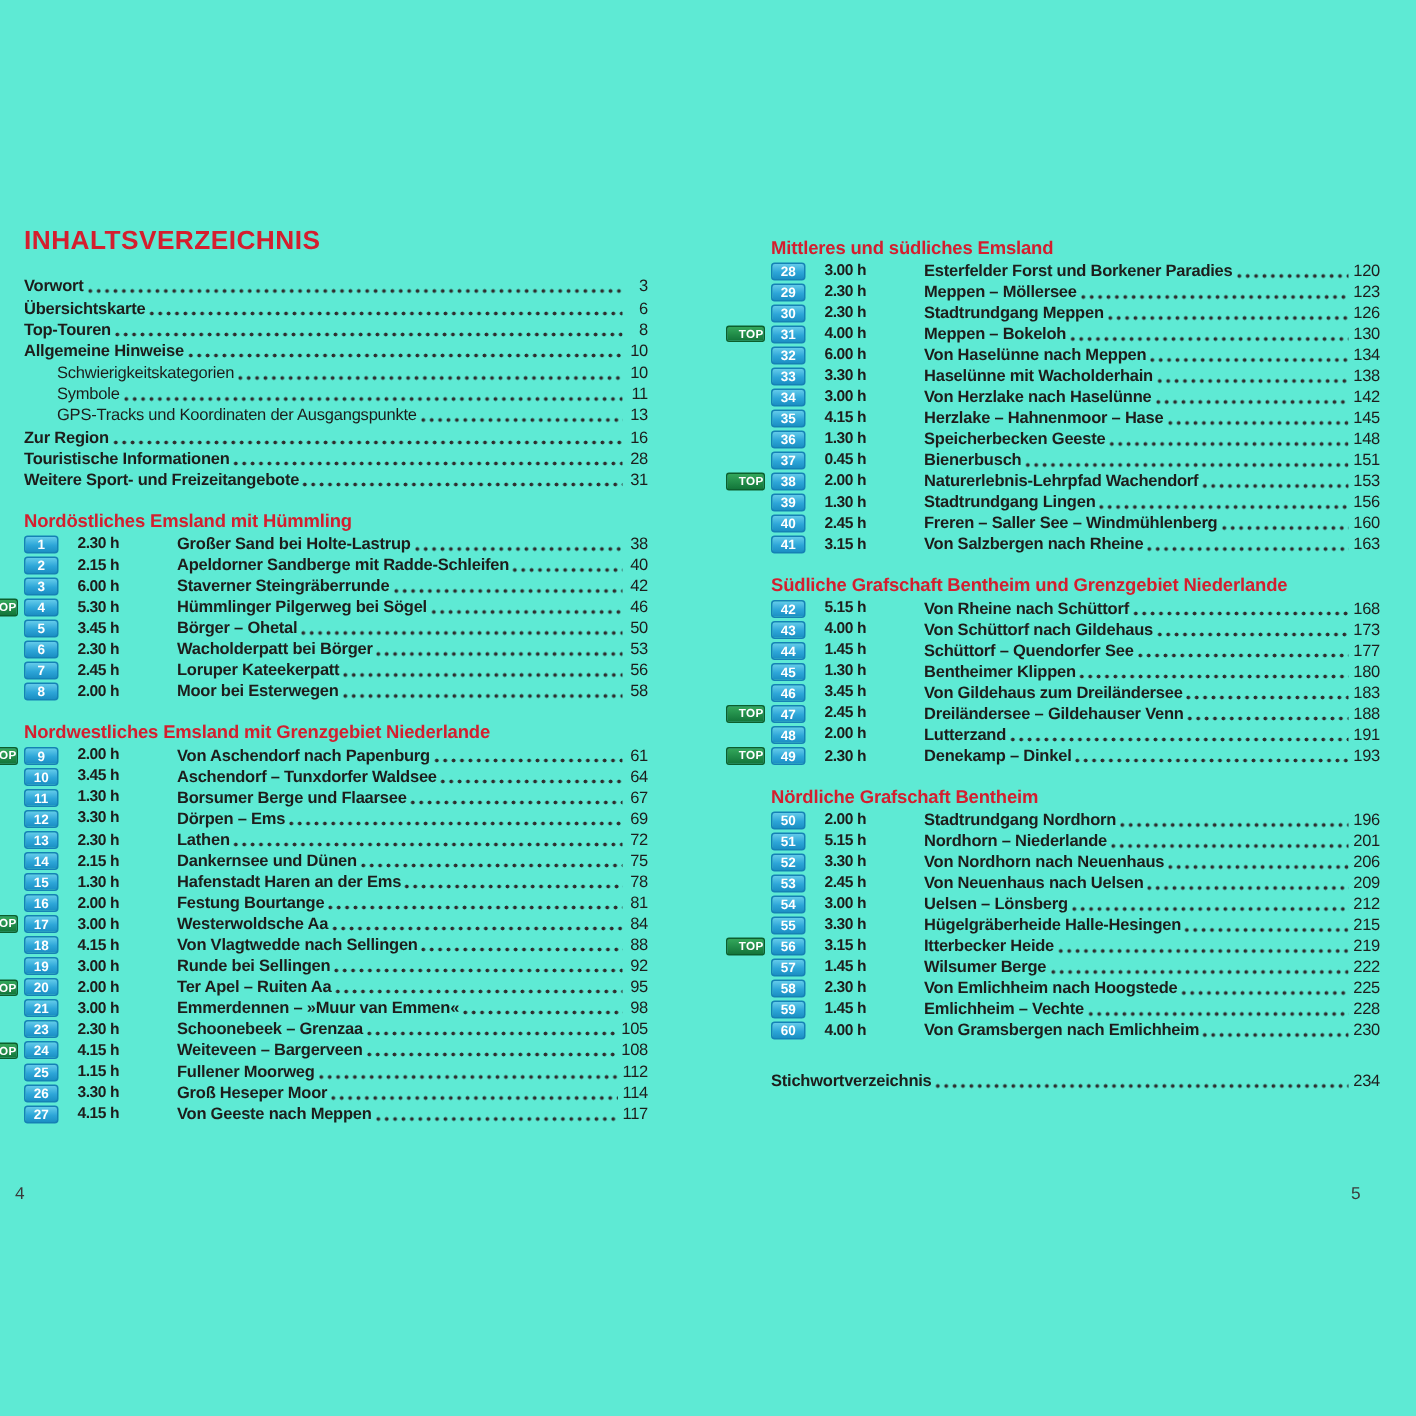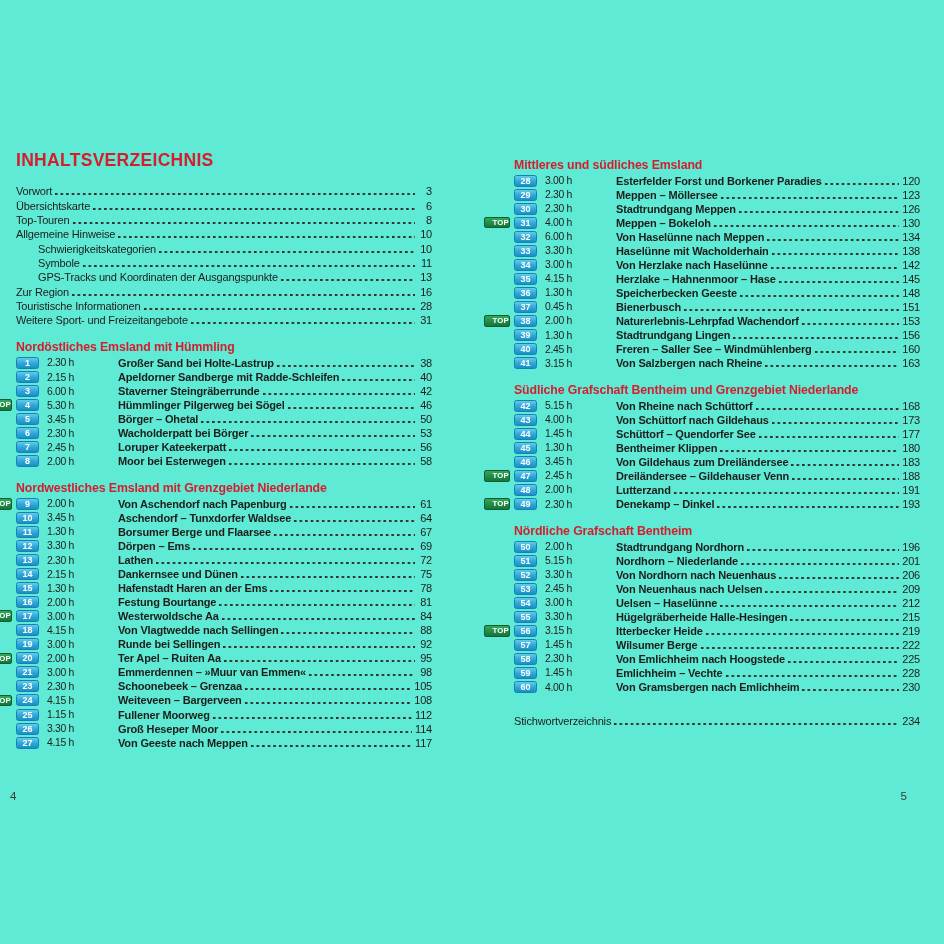--- a/index.html
+++ b/index.html
@@ -9,36 +9,36 @@
   .page{position:absolute;box-sizing:border-box;}
   .page-left{left:0;top:148px;width:432px;height:700px;padding-left:16px;overflow:hidden;}
   .page-right{left:485px;top:145px;width:435px;height:700px;padding-left:29px;}
 
   .toc-title{margin:2px 0 13px 0;font-size:17.5px;font-weight:800;letter-spacing:0.3px;color:#d41e2e;}
 
   .row{display:flex;align-items:center;position:relative;}
   .front-row{height:14.35px;}
   .tour-row{height:14.05px;}
 
-  .fm-label{font-weight:400;font-size:11px;letter-spacing:-0.15px;white-space:nowrap;}
+  .fm-label{font-weight:700;font-size:11px;letter-spacing:-0.15px;white-space:nowrap;}
   .front-row.indent .fm-label{font-weight:400;padding-left:22px;text-align:right;}
 
   .leader{flex:1 1 auto;height:12px;margin:0 3px 0 2px;
     background-image:radial-gradient(circle at 2.2px 9px,#2e2e2e 1.05px,transparent 1.5px);
     background-size:5.6px 12px;background-repeat:repeat-x;}
   .pg{flex:0 0 auto;min-width:14px;text-align:right;font-size:11px;font-weight:400;letter-spacing:-0.2px;}
 
   .section{margin-top:13px;}
   .section-heading{margin:0 0 1.5px 0;font-size:12.3px;font-weight:700;letter-spacing:-0.1px;color:#d41e2e;white-space:nowrap;}
 
   .num{flex:0 0 auto;width:23px;height:12px;margin-right:8px;border-radius:2.5px;
     background:linear-gradient(180deg,#63cbea 0%,#2da6d8 55%,#1b8fc4 100%);
     border:1px solid #1581b5;box-sizing:border-box;
     color:#ffffff;font-size:9px;font-weight:700;line-height:10.5px;text-align:center;}
-  .time{flex:0 0 auto;width:37px;margin-right:4px;font-size:10.4px;font-weight:400;letter-spacing:-0.3px;white-space:nowrap;}
+  .time{flex:0 0 auto;width:37px;margin-right:4px;font-size:10.4px;font-weight:700;letter-spacing:-0.3px;white-space:nowrap;text-align:center;}
   .title{flex:0 0 auto;font-size:11px;font-weight:700;letter-spacing:-0.15px;white-space:nowrap;padding-left:30px;}
 
   .top-badge{position:absolute;left:-30px;top:1.2px;width:26px;height:11.5px;border-radius:2px;
     background:linear-gradient(180deg,#33a75b 0%,#13763a 100%);
     border:1px solid #0c5e2c;box-sizing:border-box;
     color:#ffffff;font-size:7.8px;font-weight:700;letter-spacing:0.2px;line-height:10px;text-align:right;}
 
   .index-wrap{margin-top:20px;}
 
   .pagenum{position:absolute;font-size:11.5px;font-weight:400;color:#3a3a3a;}
@@ -608,21 +608,21 @@
     <span class="time">2.45 h</span>
     <span class="title">Von Neuenhaus nach Uelsen</span>
     <span class="leader"></span>
     <span class="pg">209</span>
   </div>
 
   <div class="row tour-row">
 
     <span class="num">54</span>
     <span class="time">3.00 h</span>
-    <span class="title">Uelsen – Haselünne</span>
+    <span class="title">Uelsen – Lönsberg</span>
     <span class="leader"></span>
     <span class="pg">212</span>
   </div>
 
   <div class="row tour-row">
 
     <span class="num">55</span>
     <span class="time">3.30 h</span>
     <span class="title">Hügelgräberheide Halle-Hesingen</span>
     <span class="leader"></span>

